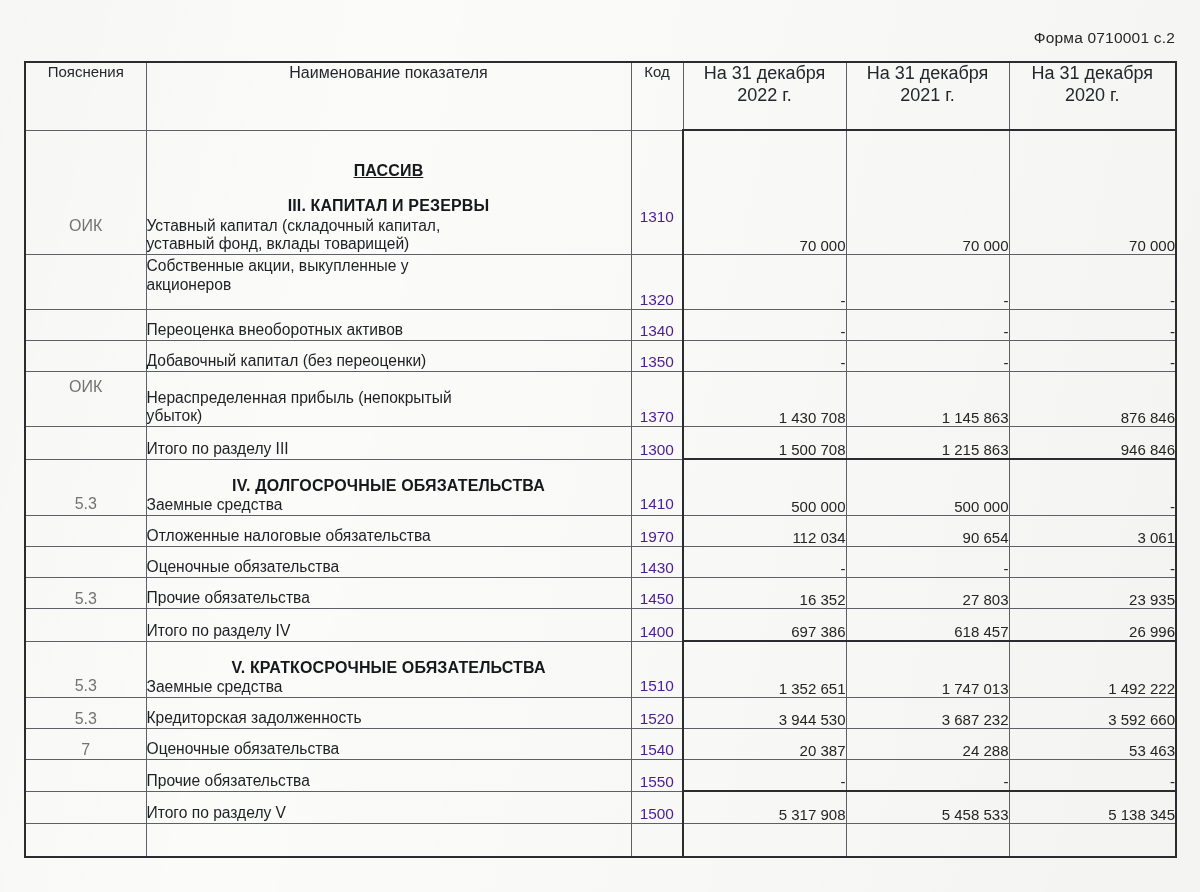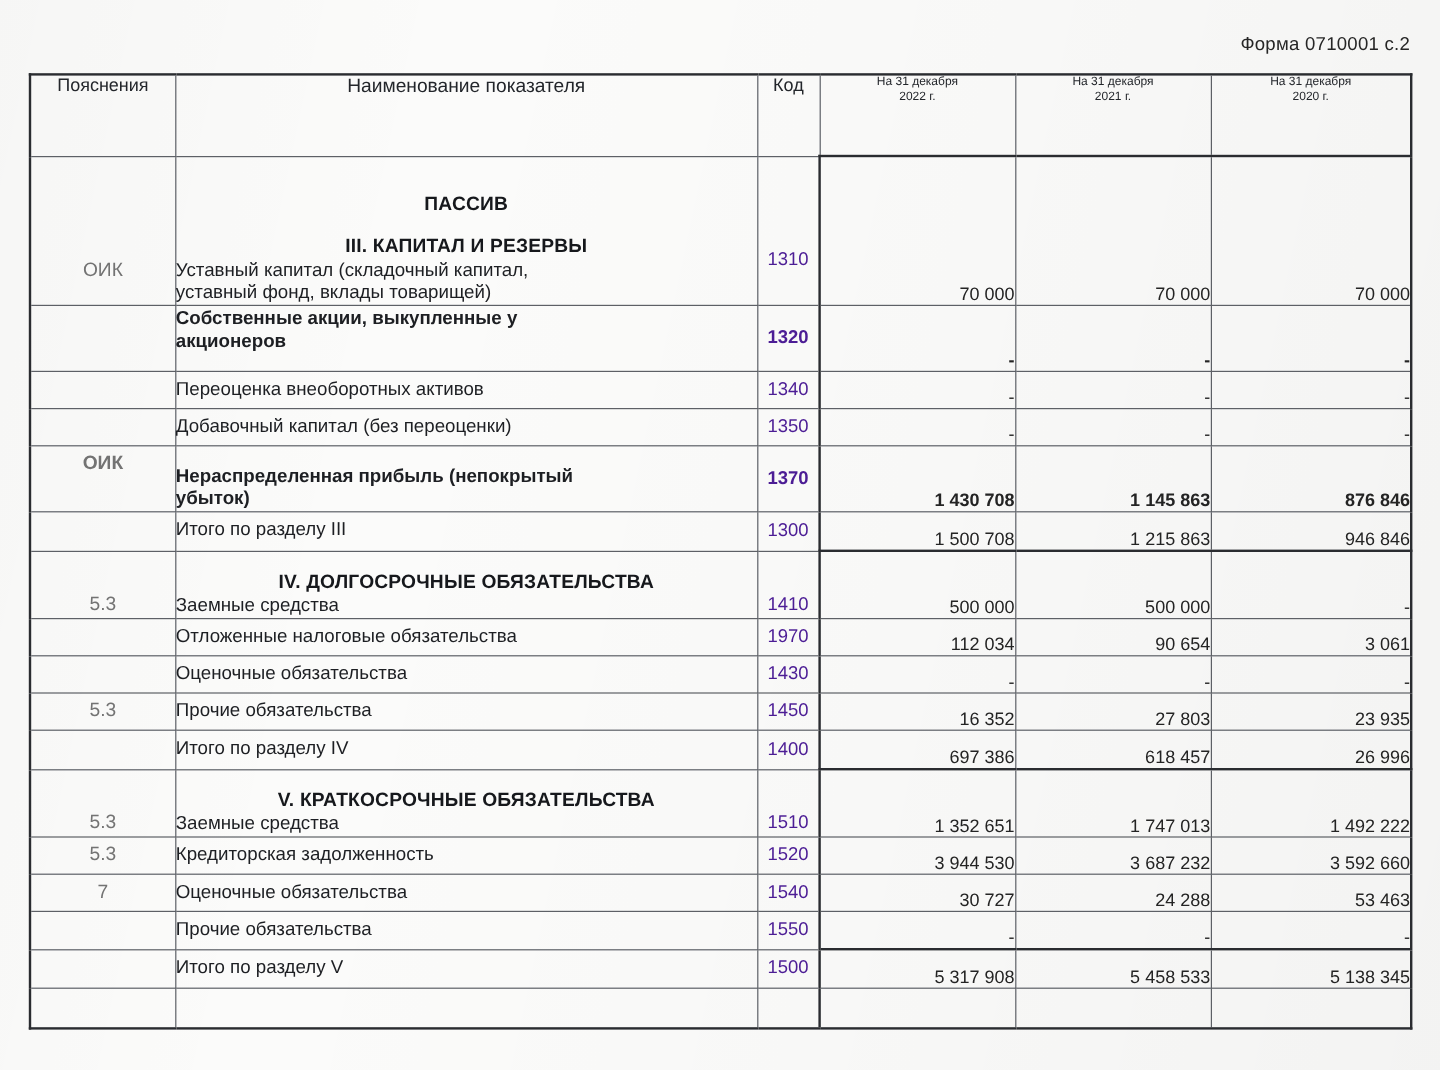--- a/index.html
+++ b/index.html
@@ -58,21 +58,21 @@
   thead td {
     text-align: center;
     vertical-align: middle;
     font-size: 15px;
     height: 66px;
     line-height: 1.22;
     color: #23262b;
     border-color: #4c4f54;
   }
   thead td.h-name { font-size: 16px; }
-  thead td.h-year { font-size: 10px; }
+  thead td.h-year { font-size: 18px; }
 
   
   .cell-note {
     text-align: center;
     font-size: 16px;
     color: #737373;
     padding: 0 2px;
   }
   .cell-name {
     font-size: 15.6px;
@@ -93,39 +93,39 @@
   }
 
   
   .row-box {
     display: flex;
     flex-direction: column;
     justify-content: flex-end;
     height: 100%;
     box-sizing: border-box;
   }
-  .row-box.center { justify-content: center; }
+  .row-box.center { justify-content: flex-end; }
 
   tr.r-tall td            { height: 123px; }
-  tr.r-two td             { height: 54px; font-weight: bold; }
+  tr.r-two td             { height: 54px; }
   tr.r-one td             { height: 30px; }
   tr.r-sec td             { height: 55px; }
   tr.r-total td           { height: 31px; }
   tr.r-balance td         { height: 32px; }
 
   
   .sec-caption {
     text-align: center;
     font-weight: bold;
     font-size: 16px;
     letter-spacing: 0.15px;
     color: #16181c;
     padding: 1px 0 2px 0;
   }
-  .sec-caption.passiv { padding-top: 4px; }
+  .sec-caption.passiv { padding-top: 4px; text-decoration: underline; }
   .sec-caption.tight  { padding-bottom: 1px; }
   .name-line { display: block; }
   .name-spacer { display:block; height: 13px; }
 
   
   .thick-top    { border-top: 2px solid #2a2c30 !important; }
   .thick-bottom { border-bottom: 2px solid #2a2c30 !important; }
   .thick-left   { border-left: 2px solid #2a2c30 !important; }
   .thick-right  { border-right: 2px solid #2a2c30 !important; }
 
@@ -622,21 +622,21 @@
             <span>Оценочные обязательства</span>
           </div>
         </td>
       <td class="cell-code">
           <div class="row-box center">
             <div>1540</div>
           </div>
         </td>
       <td class="cell-val vstart">
           <div class="row-box">
-            <div>30 727</div>
+            <div>20 387</div>
           </div>
         </td>
       <td class="cell-val">
           <div class="row-box">
             <div>24 288</div>
           </div>
         </td>
       <td class="cell-val vend">
           <div class="row-box">
             <div>53 463</div>

